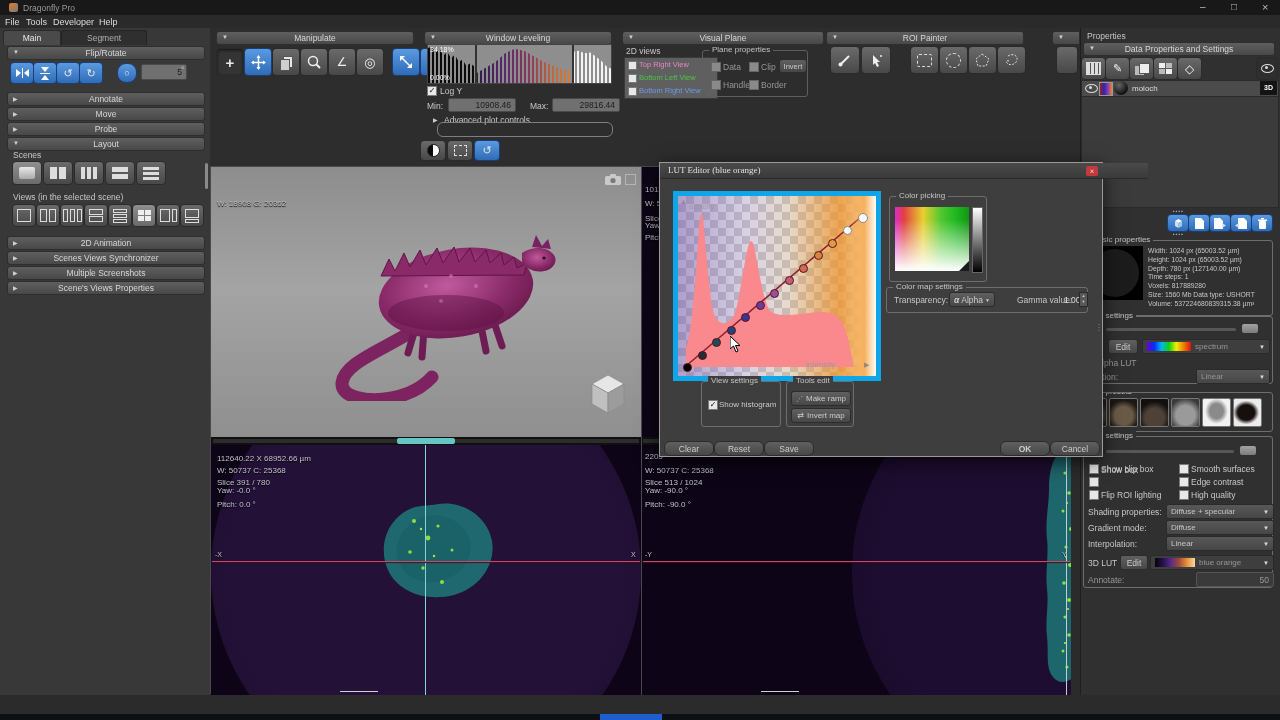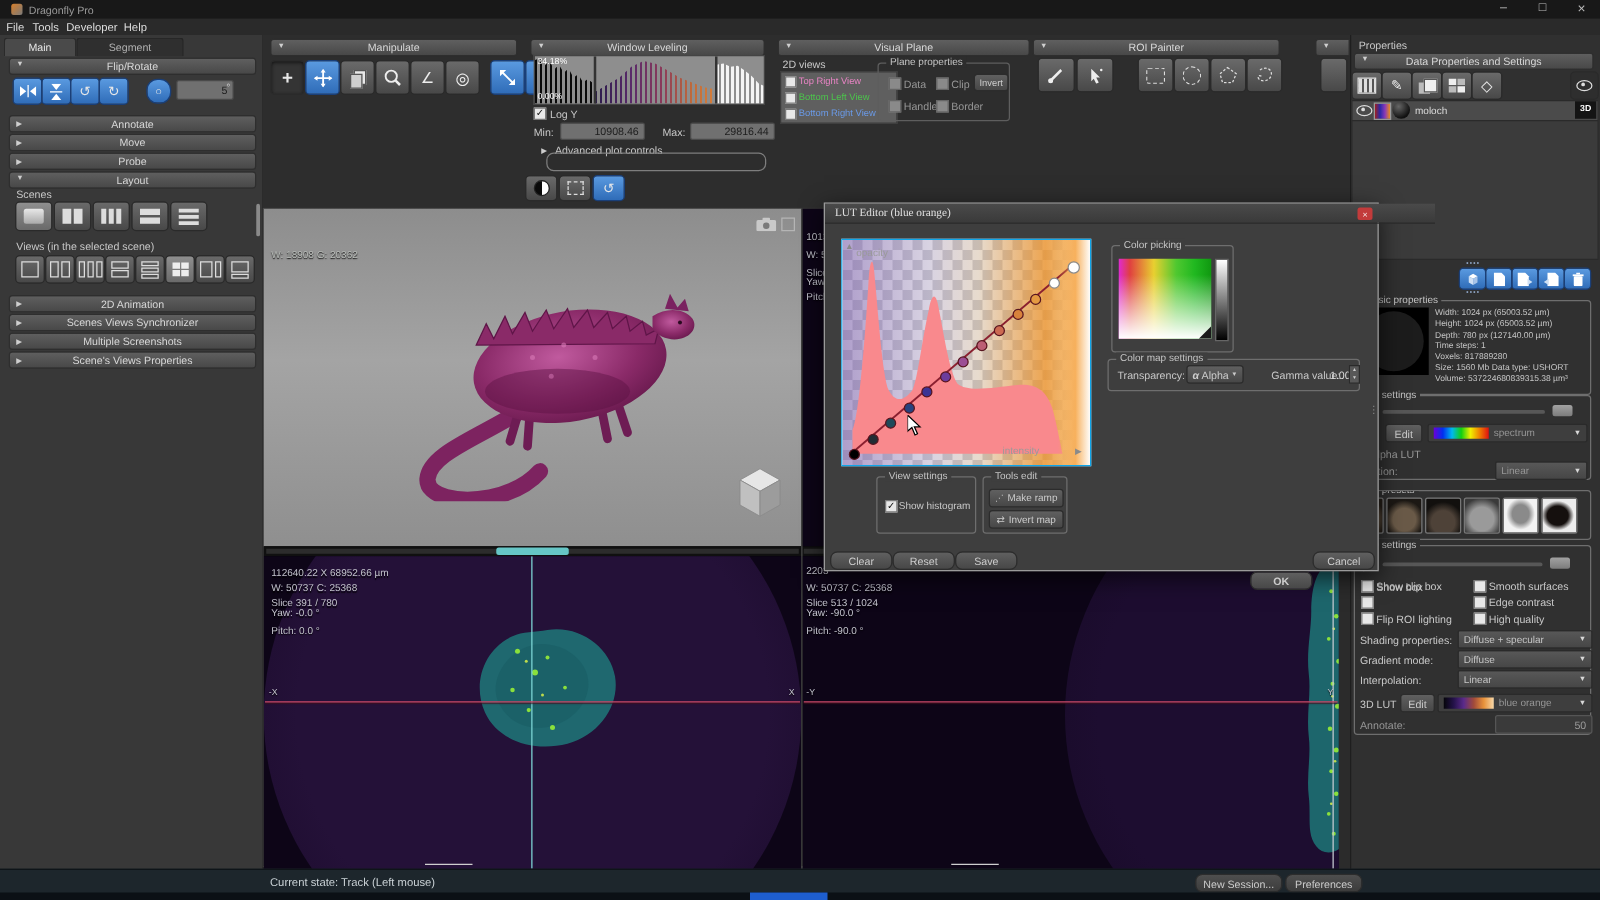--- a/index.html
+++ b/index.html
@@ -689,21 +689,21 @@
   </div>
 
   <div class="abs" style="left:659px;top:162px;width:442px;height:293px;background:#3e3e3e;border:1px solid #9a9a9a;box-shadow:0 5px 18px rgba(0,0,0,.65);z-index:30;">
     <div class="abs" style="left:0;top:0;width:488px;height:15px;background:linear-gradient(#4a4a4a,#3a3a3a);border-bottom:1px solid #2a2a2a;font-family:Liberation Serif, serif;">
       <span class="abs" style="left:8px;top:2px;font-size:9px;color:#e0e0e0;">LUT Editor (blue orange)</span>
       <div class="abs" style="left:426px;top:3px;width:12px;height:10px;background:#c23b3b;border-radius:2px;text-align:center;">
         <span style="font-size:8px;color:#fff;line-height:10px;">×</span>
       </div>
     </div>
 
-    <div class="abs" style="left:13px;top:28px;width:198px;height:180px;background:#fff;border:1px solid #0ea5e9;overflow:hidden;">
+    <div class="abs" style="left:13px;top:28px;width:198px;height:180px;background:#fff;border:5px solid #0ea5e9;overflow:hidden;">
       <div class="abs" style="left:0;top:0;width:198px;height:180px;background:repeating-conic-gradient(#c9c9cf 0% 25%,#f2f2f4 0% 50%);background-size:16px 16px;"></div>
       <div class="abs" style="left:0;top:0;width:198px;height:180px;background:linear-gradient(to right,rgba(120,90,170,.55),rgba(150,130,180,.28) 35%,rgba(200,150,90,.25) 55%,rgba(235,145,40,.8) 82%,rgba(250,210,150,.95));"></div>
       <svg class="abs" style="left:0;top:0;" width="198" height="180">
         <path d="M8,171 L8,152 C13,142 18,80 21,30 C22,16 24,14 25,22 C28,50 31,100 36,118 C42,132 50,128 56,120 C60,112 64,78 69,56 C71,44 74,42 76,50 C80,68 85,105 92,115 C100,122 120,118 140,116 C155,115 163,120 168,135 C172,150 174,162 176,171 Z" fill="#f9898d"></path>
         <line x1="8" y1="170" x2="183" y2="21" stroke="#8a1f2f" stroke-width="1.5"></line>
       </svg>
       <div class="abs" style="left:172px;top:0;width:26px;height:180px;background:linear-gradient(to right,rgba(245,150,50,0),rgba(248,170,80,.75) 55%,rgba(255,255,255,.95));"></div>
 
       <div class="curvept" style="left:5px;top:167px;background:#000;"></div>
       <div class="curvept" style="left:20px;top:155px;background:#222c34;"></div>
@@ -773,34 +773,25 @@
 
     <div class="pbtn" style="left:4px;top:278px;width:48px;height:13px;border-radius:6px;">
         <span>Clear</span>
       </div>
     <div class="pbtn" style="left:54px;top:278px;width:48px;height:13px;border-radius:6px;">
         <span>Reset</span>
       </div>
     <div class="pbtn" style="left:104px;top:278px;width:48px;height:13px;border-radius:6px;">
         <span>Save</span>
       </div>
-    <div class="pbtn" style="left:340px;top:294px;width:48px;height:13px;border-radius:6px;font-weight:bold;">
+    <div class="pbtn" style="left:340px;top:278px;width:48px;height:13px;border-radius:6px;font-weight:bold;">
         <span>OK</span>
       </div>
     <div class="pbtn" style="left:390px;top:278px;width:48px;height:13px;border-radius:6px;">
         <span>Cancel</span>
       </div>
   </div>
 
-  <div class="abs" style="left:0;top:695px;width:1280px;height:19px;background:#1d262c;border-top:1px solid #0e1418;">
-    <span class="abs" style="left:216px;top:5px;font-size:9px;color:#cad2d6;">Current state: Track (Left mouse)</span>
-    <div class="pbtn" style="left:956px;top:3px;width:68px;height:13px;border-radius:6px;background:linear-gradient(#4e4e4e,#3c3c3c);">
-        <span>New Session...</span>
-      </div>
-    <div class="pbtn" style="left:1028px;top:3px;width:60px;height:13px;border-radius:6px;background:linear-gradient(#4e4e4e,#3c3c3c);">
-        <span>Preferences</span>
-      </div>
-  </div>
   <div class="abs" style="left:0;top:714px;width:1280px;height:6px;background:#0b1015;">
     <div class="abs" style="left:600px;top:0;width:62px;height:6px;background:#1e5ecf;"></div>
   </div>
 
 </div>
 
 </body></html>

